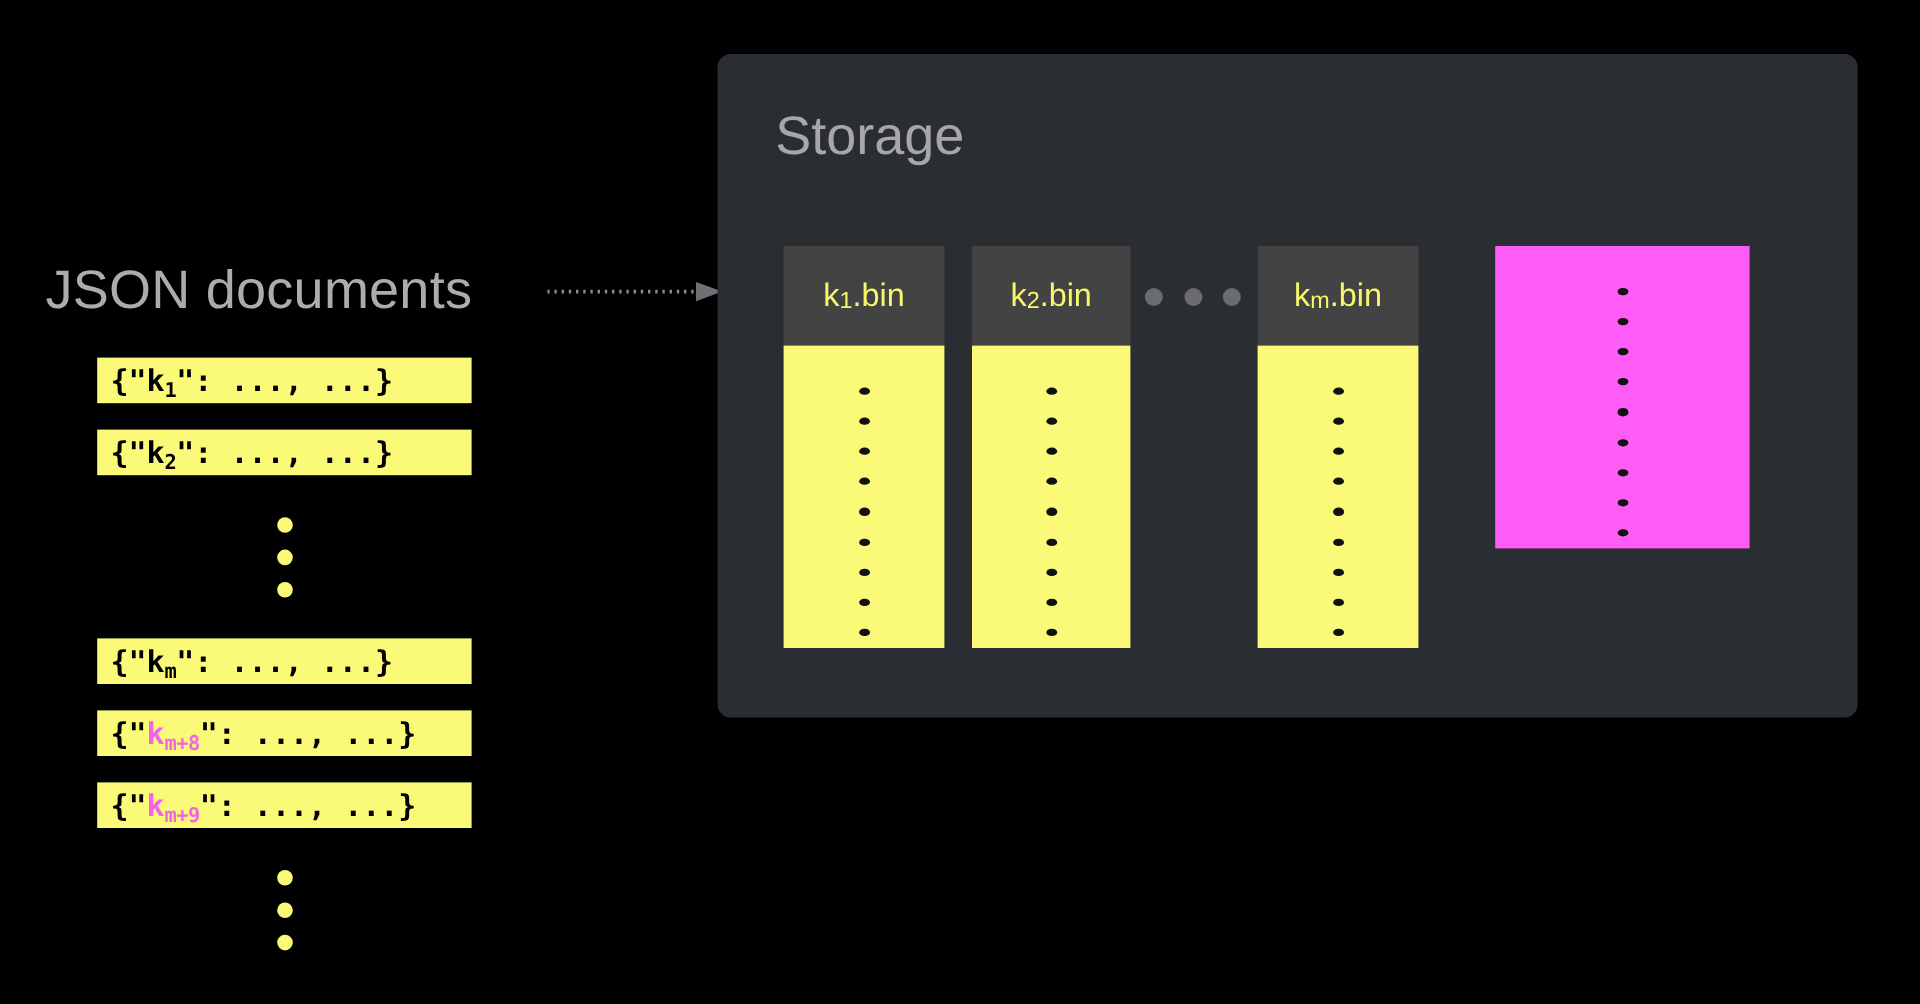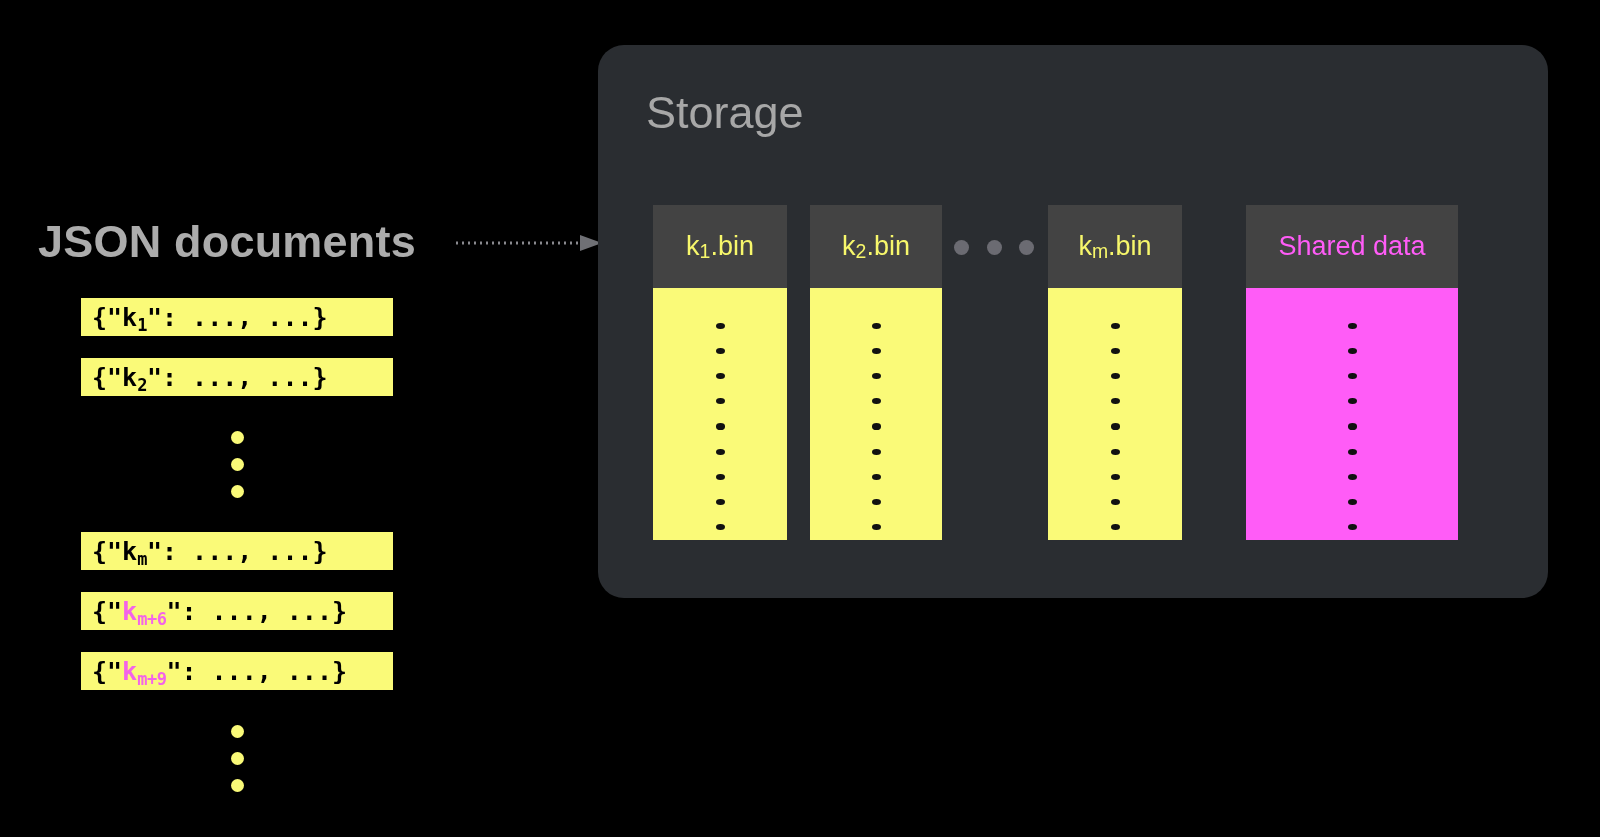--- a/index.html
+++ b/index.html
@@ -15,21 +15,21 @@
     font-family: "Liberation Sans", sans-serif;
   }
 
   
   #docs-label {
     position: absolute;
     left: 38px;
     top: 216px;
     font-family: "Liberation Sans", sans-serif;
     font-size: 45px;
-    font-weight: 700;
+    font-weight: 400;
     letter-spacing: 0.2px;
     color: #ACACAC;
     white-space: nowrap;
   }
 
   #doc-list {
     position: absolute;
     left: 81px;
     top: 298px;
     width: 420px;
@@ -92,21 +92,21 @@
   }
 
   
   #storage-panel {
     position: absolute;
     left: 598px;
     top: 45px;
     width: 950px;
     height: 553px;
     background: #2A2D31;
-    border-radius: 26px;
+    border-radius: 11px;
   }
 
   #storage-title {
     position: absolute;
     left: 48px;
     top: 42px;
     font-family: "Liberation Sans", sans-serif;
     font-size: 45px;
     font-weight: 300;
     color: #A7A7A7;
@@ -207,21 +207,21 @@
       <i></i>
       <i></i>
     </div>
     <div class="doc-row">
       <span>{"</span>
       <span><span>k</span><sub>m</sub></span>
       <span>": ...,  ...}</span>
     </div>
     <div class="doc-row wide">
       <span>{"</span>
-      <span class="key-magenta"><span>k</span><sub>m+6</sub></span>
+      <span class="key-magenta"><span>k</span><sub>m+8</sub></span>
       <span>": ...,  ...}</span>
     </div>
     <div class="doc-row wide">
       <span>{"</span>
       <span class="key-magenta"><span>k</span><sub>m+9</sub></span>
       <span>": ...,  ...}</span>
     </div>
     <div class="v-ellipsis">
       <i></i>
       <i></i>
@@ -287,23 +287,20 @@
           <i></i>
           <i></i>
           <i></i>
           <i></i>
           <i></i>
           <i></i>
           <i></i>
         </div>
       </div>
       <div class="bin" style="left: 648px; width: 212px;">
-        <div class="bin-header magenta-label">
-          <span>Shared data</span>
-        </div>
         <div class="bin-body magenta">
           <i></i>
           <i></i>
           <i></i>
           <i></i>
           <i></i>
           <i></i>
           <i></i>
           <i></i>
           <i></i>

